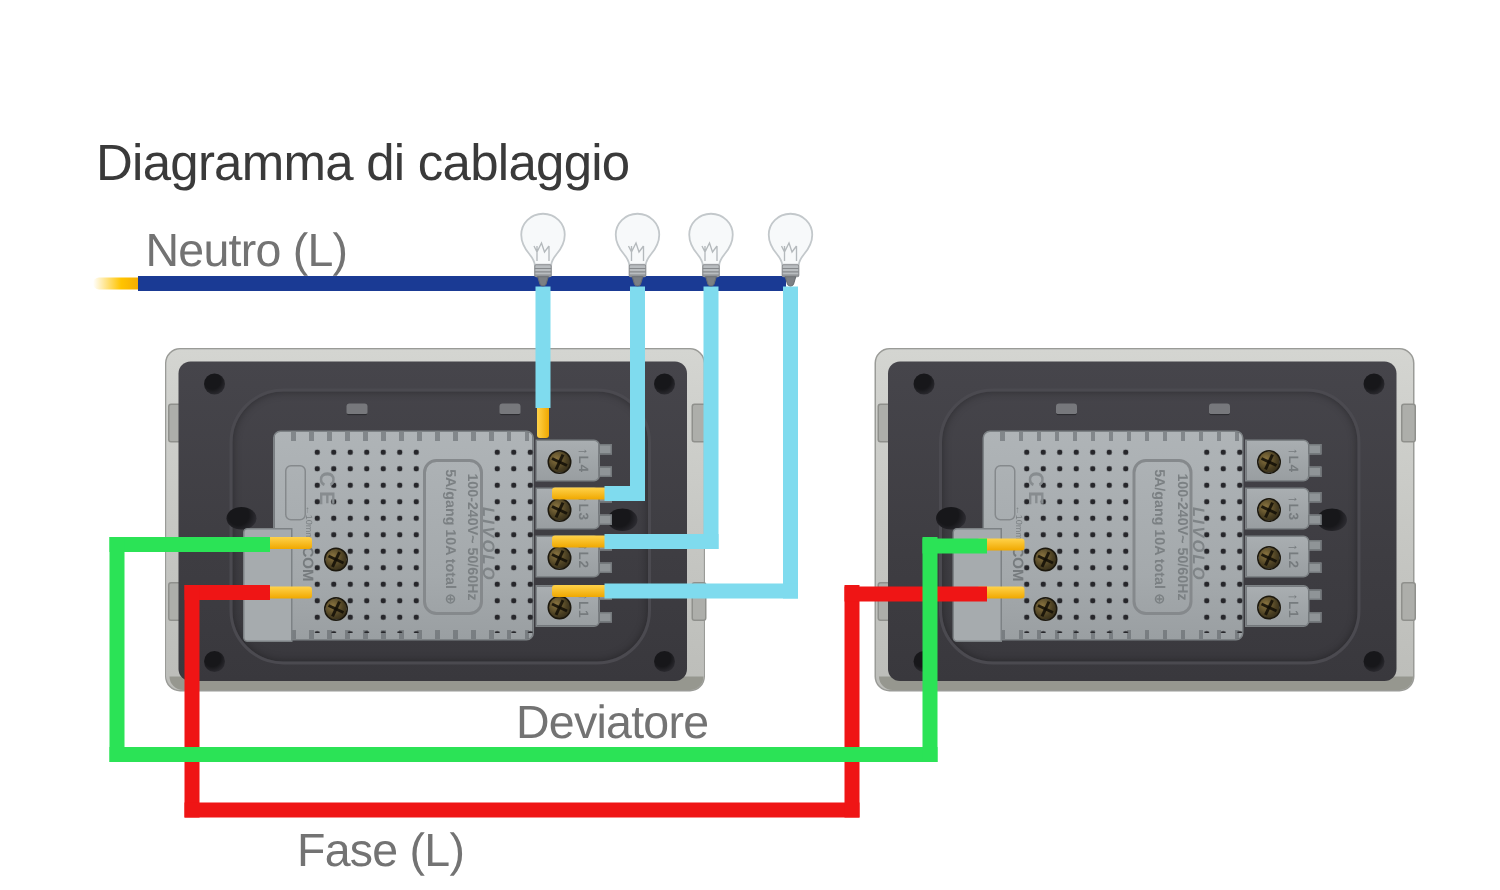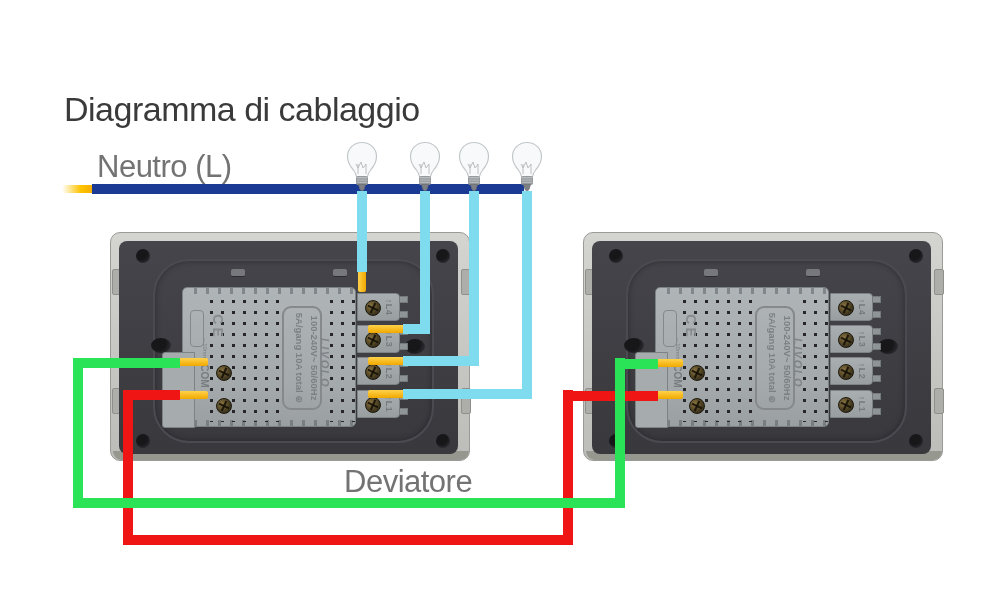--- a/index.html
+++ b/index.html
@@ -266,14 +266,15 @@
   <svg class="bulb" style="left:511px;top:141px;" viewBox="0 0 32 57">
     <path d="M16 1.5 C24.5 1.5 30.5 8 30.5 15.5 C30.5 21 28 25 25 28.5 C23 31 21.8 33 21.5 35.5 L10.5 35.5 C10.2 33 9 31 7 28.5 C4 25 1.5 21 1.5 15.5 C1.5 8 7.5 1.5 16 1.5 Z" fill="#f7f9fa" stroke="#c3c8cb" stroke-width="1.2"></path>
     <path d="M12 33 L12 23 M20 33 L20 23 M10 23 L12 27 L15 21 L17 27 L20 23" fill="none" stroke="#b4b9bc" stroke-width="0.9"></path>
     <rect x="10.5" y="35.5" width="11" height="8" rx="1" fill="#b9bdc0" stroke="#8e9194" stroke-width="0.8"></rect>
     <path d="M10.5 38 L21.5 38 M10.5 40.2 L21.5 40.2 M10.5 42.4 L21.5 42.4" stroke="#86898c" stroke-width="0.8"></path>
     <path d="M12.5 43.5 L19.5 43.5 L18 48.5 C17 50 15 50 14 48.5 Z" fill="#7c8084" stroke="#6b6f73" stroke-width="0.7"></path>
   </svg>
 
   <div class="abs wire-label" id="lbl-neutro">Neutro (L)</div>
   <div class="abs wire-label" id="lbl-deviatore">Deviatore</div>
+  <div class="abs wire-label" id="lbl-fase">Fase (L)</div>
 
 </div>
 
 </body></html>

